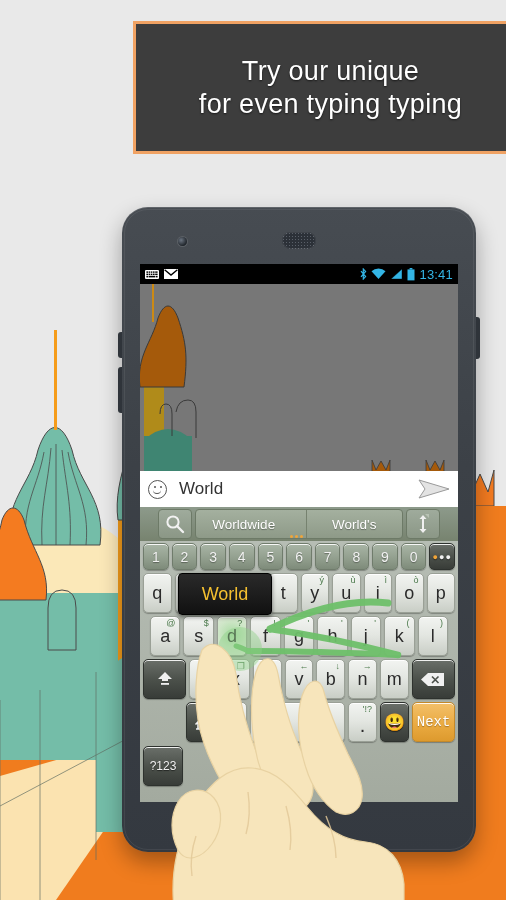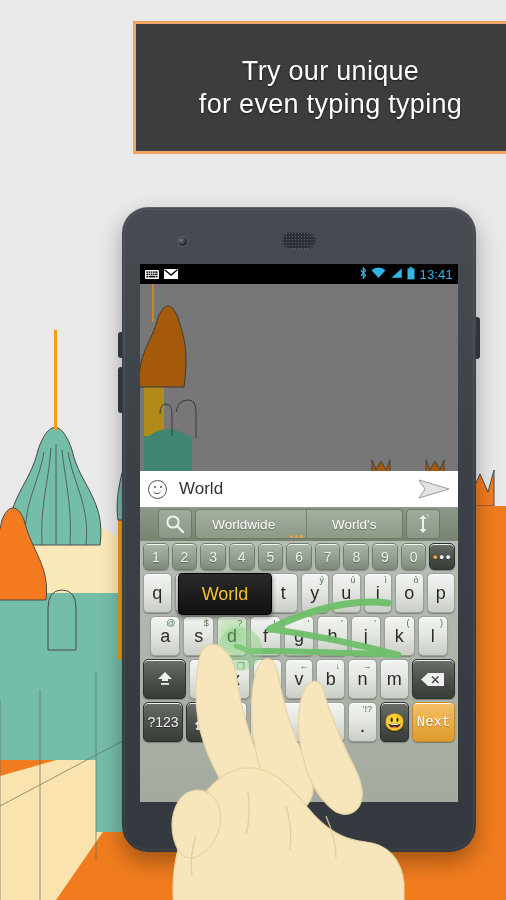--- a/index.html
+++ b/index.html
@@ -53,21 +53,21 @@
   .sidebtn3{ position:absolute; left:-4px; top:160px; width:4px; height:46px;
          background:#2f343a; border-radius:3px 0 0 3px; }
 
   .screen { position:absolute; left:18px; top:57px; width:318px; height:538px; overflow:hidden;
             background:#777777; }
 
   
   .statusbar { height:20px; background:#000; display:flex; align-items:center;
                padding:0 5px; color:#33b5e5; font-size:12px; }
   .sb-left { display:flex; align-items:center; gap:5px; }
-  .sb-right { margin-left:auto; display:flex; gap:4px; }
+  .sb-right { margin-left:auto; display:flex; align-items:center; gap:4px; }
   .sb-time { font-size:13px; color:#33b5e5; letter-spacing:.2px; }
 
   
   .appbody { position:absolute; left:0; top:20px; width:318px; height:187px;
              background:#777777; overflow:hidden; }
 
   
   .inputrow { position:absolute; left:0; top:207px; width:318px; height:36px;
               background:#fff; display:flex; align-items:center; padding:0 8px; }
   .smiley { width:19px; height:19px; border-radius:50%; border:1.6px solid #555; position:relative;
@@ -112,21 +112,21 @@
          border:1px solid #707c6c; text-shadow:0 1px 1px rgba(0,0,0,.35); }
   .key.dark { color:#f0f0f0;
          background:linear-gradient(180deg,#6a6f69 0%,#4a4f49 55%,#383c38 100%);
          border:1px solid #2e322e; text-shadow:0 1px 1px rgba(0,0,0,.5); }
   .key.accent { color:#fff; font-size:14px;
          background:linear-gradient(180deg,#f3c06a 0%,#e9a93f 60%,#dd9a2e 100%);
          border:1px solid #c4892a; text-shadow:0 1px 1px rgba(0,0,0,.3);font-family:Liberation Mono, monospace; }
   .key.space { flex:3.4 1 0; }
   .key.shift { flex:1.55 1 0; }
   .key.bksp  { flex:1.55 1 0; }
-  .key.sym   { flex:1.4 1 0; font-size:14px; }
+  .key.sym   { flex:1.4 1 0; font-size:12px;margin-top:44px; }
   .key.next  { flex:1.5 1 0; }
   .key.pressed { background:radial-gradient(circle at 50% 45%, #a9dba3 0%, #cfe6c8 55%, #dfe6d8 100%); }
 
   
   .wordpop { position:absolute; left:36px; top:0px; width:94px; height:42px;
              background:linear-gradient(180deg,#2a2a2a,#111); border-radius:4px;
              display:flex; align-items:center; justify-content:center;
              color:#f5c030; font-size:18px; box-shadow:0 2px 4px rgba(0,0,0,.5);
              border:1px solid #000; z-index:6; }
 

